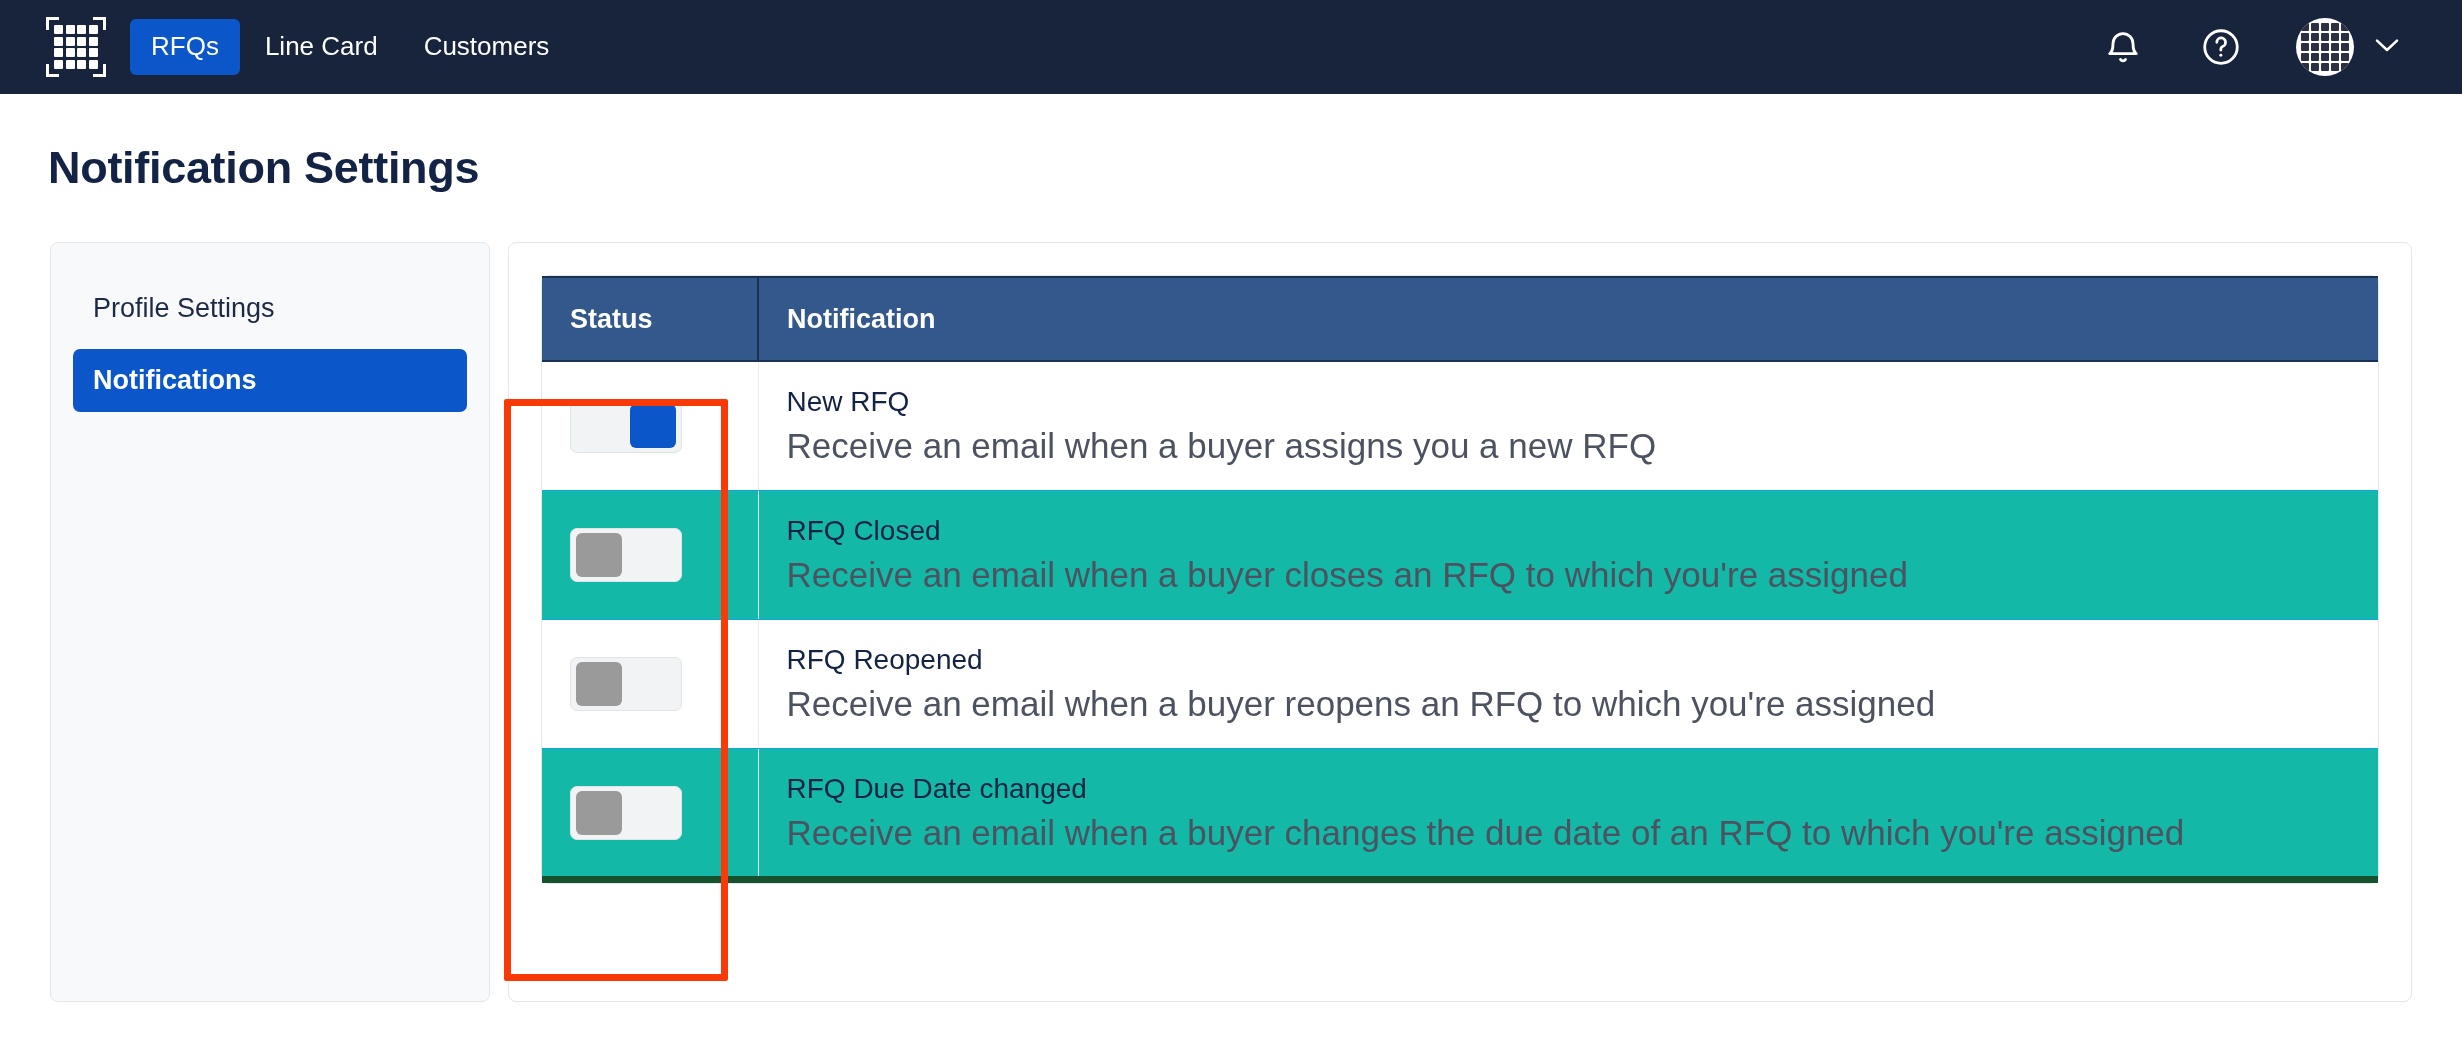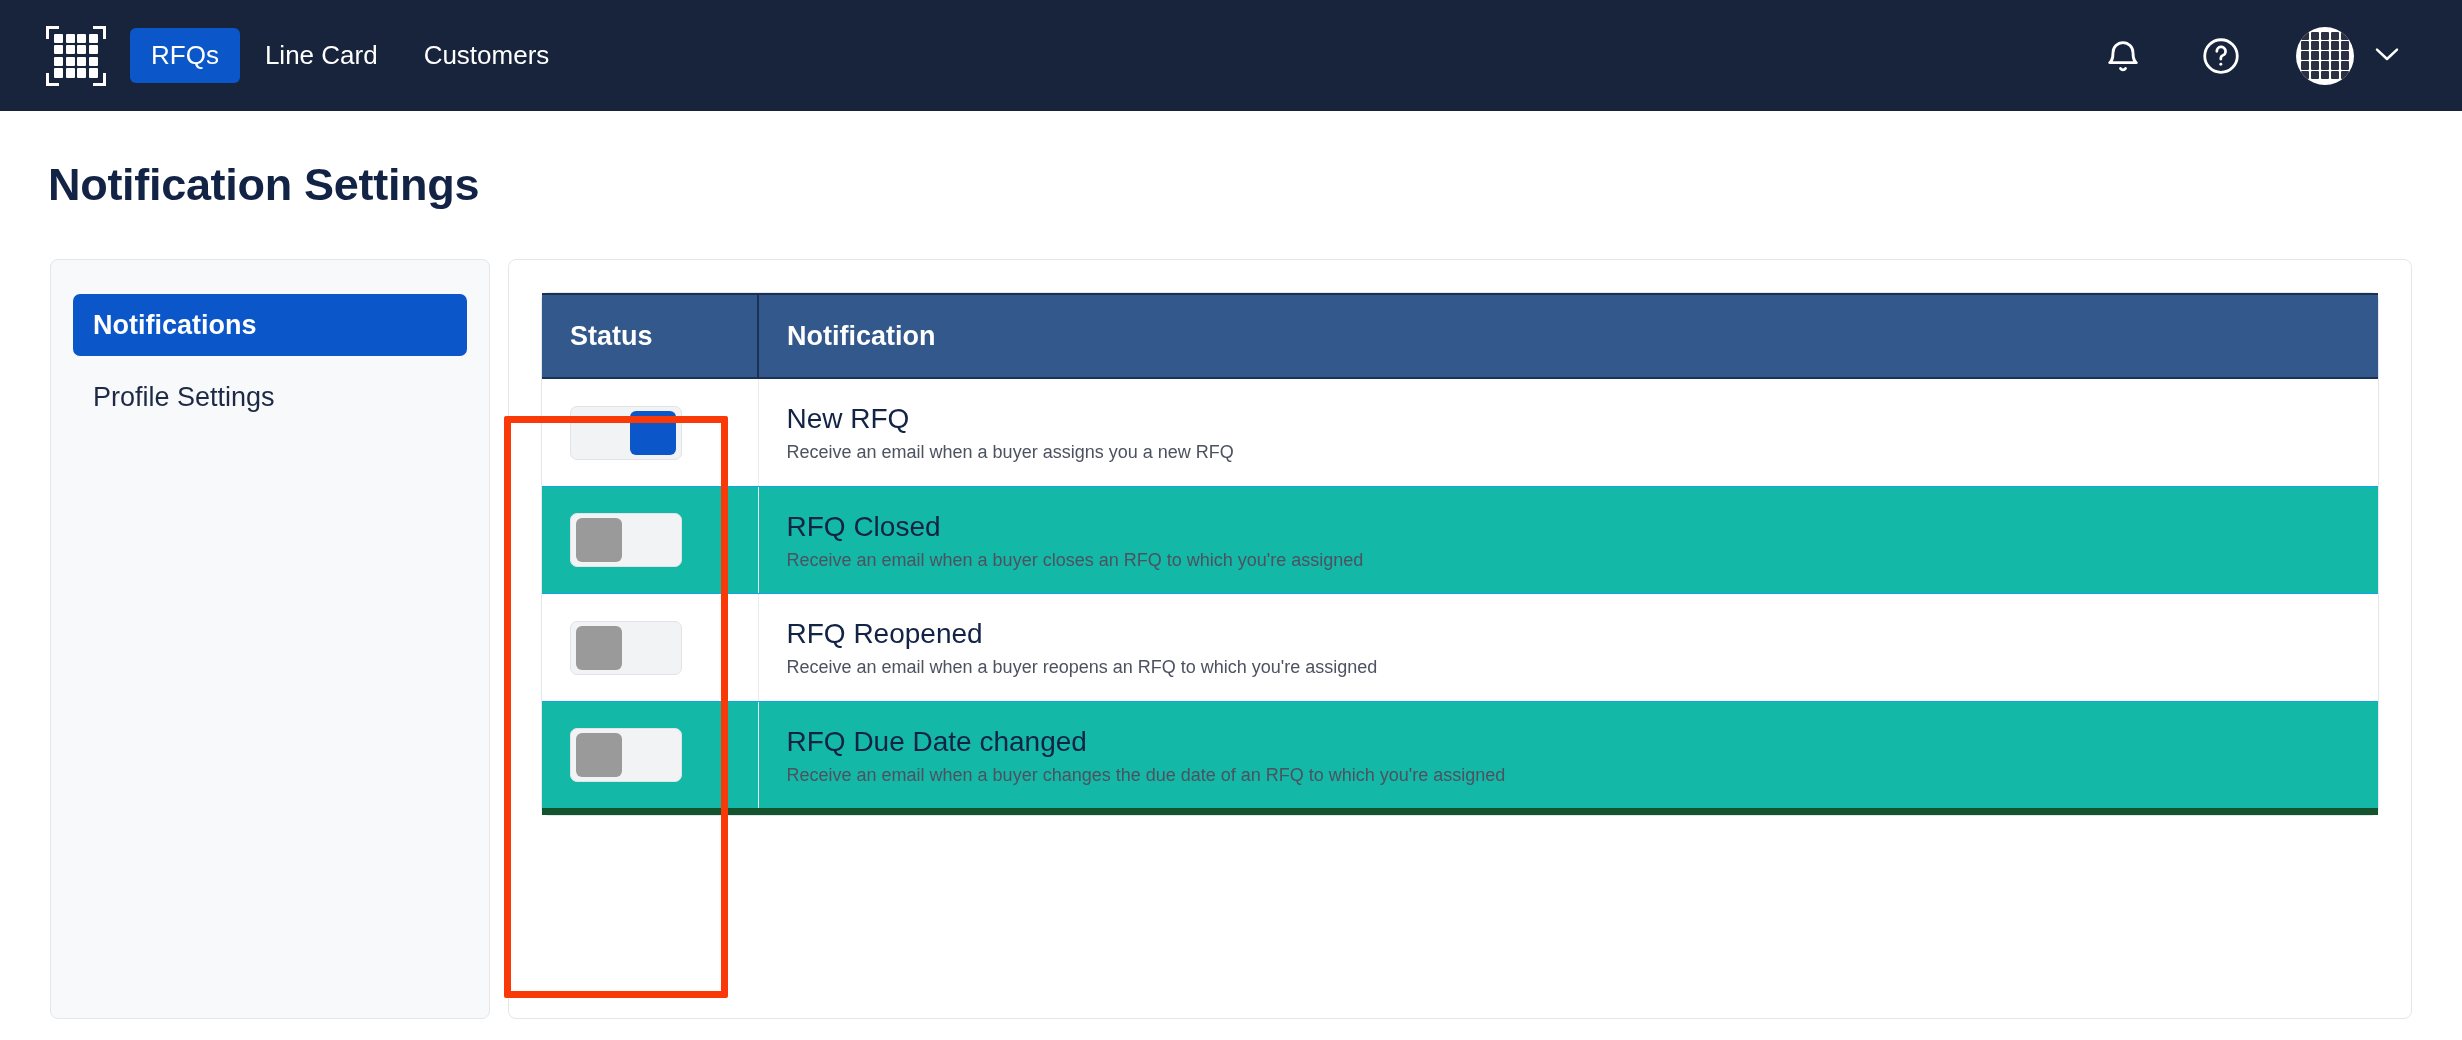--- a/index.html
+++ b/index.html
@@ -12,21 +12,21 @@
 
   body {
     font-family: "Liberation Sans", sans-serif;
     background: #ffffff;
     color: #17233c;
     -webkit-font-smoothing: antialiased;
   }
 
   
   .topnav {
-    height: 111px;
+    height: 94px;
     background: #17243c;
     display: flex;
     align-items: center;
     padding: 0 60px 0 46px;
   }
 
   .logo {
     width: 60px;
     height: 60px;
     position: relative;
@@ -180,21 +180,21 @@
   .ntable tr.alt td { background: #14b8a6; }
   .ntable tr:last-child td { border-bottom: 7px solid #14532d; }
 
   .n-title {
     font-size: 28px;
     color: #132345;
     line-height: 1.25;
     margin-bottom: 5px;
   }
   .n-desc {
-    font-size: 18px;
+    font-size: 35px;
     color: #4c5260;
     line-height: 1.25;
     white-space: nowrap;
   }
 
   
   .toggle {
     width: 112px;
     height: 54px;
     background: #f1f3f5;
@@ -318,22 +318,22 @@
     </div>
 
   </div>
 </div>
 
 <h1 class="page-title">Notification Settings</h1>
 
 <div class="layout">
 
   <div class="sidebar">
+    <div class="side-item">Profile Settings</div>
     <div class="side-item active">Notifications</div>
-    <div class="side-item">Profile Settings</div>
   </div>
 
   <div class="content-card">
 
     <div class="inner-panel">
 
 
       <table class="ntable">
         <thead>
           <tr>

